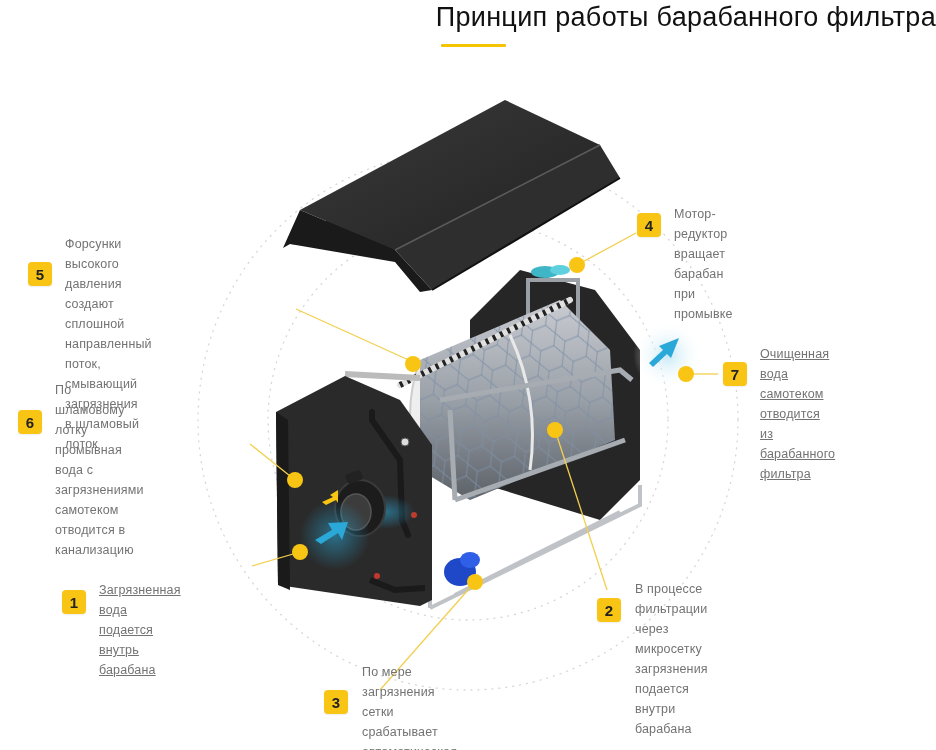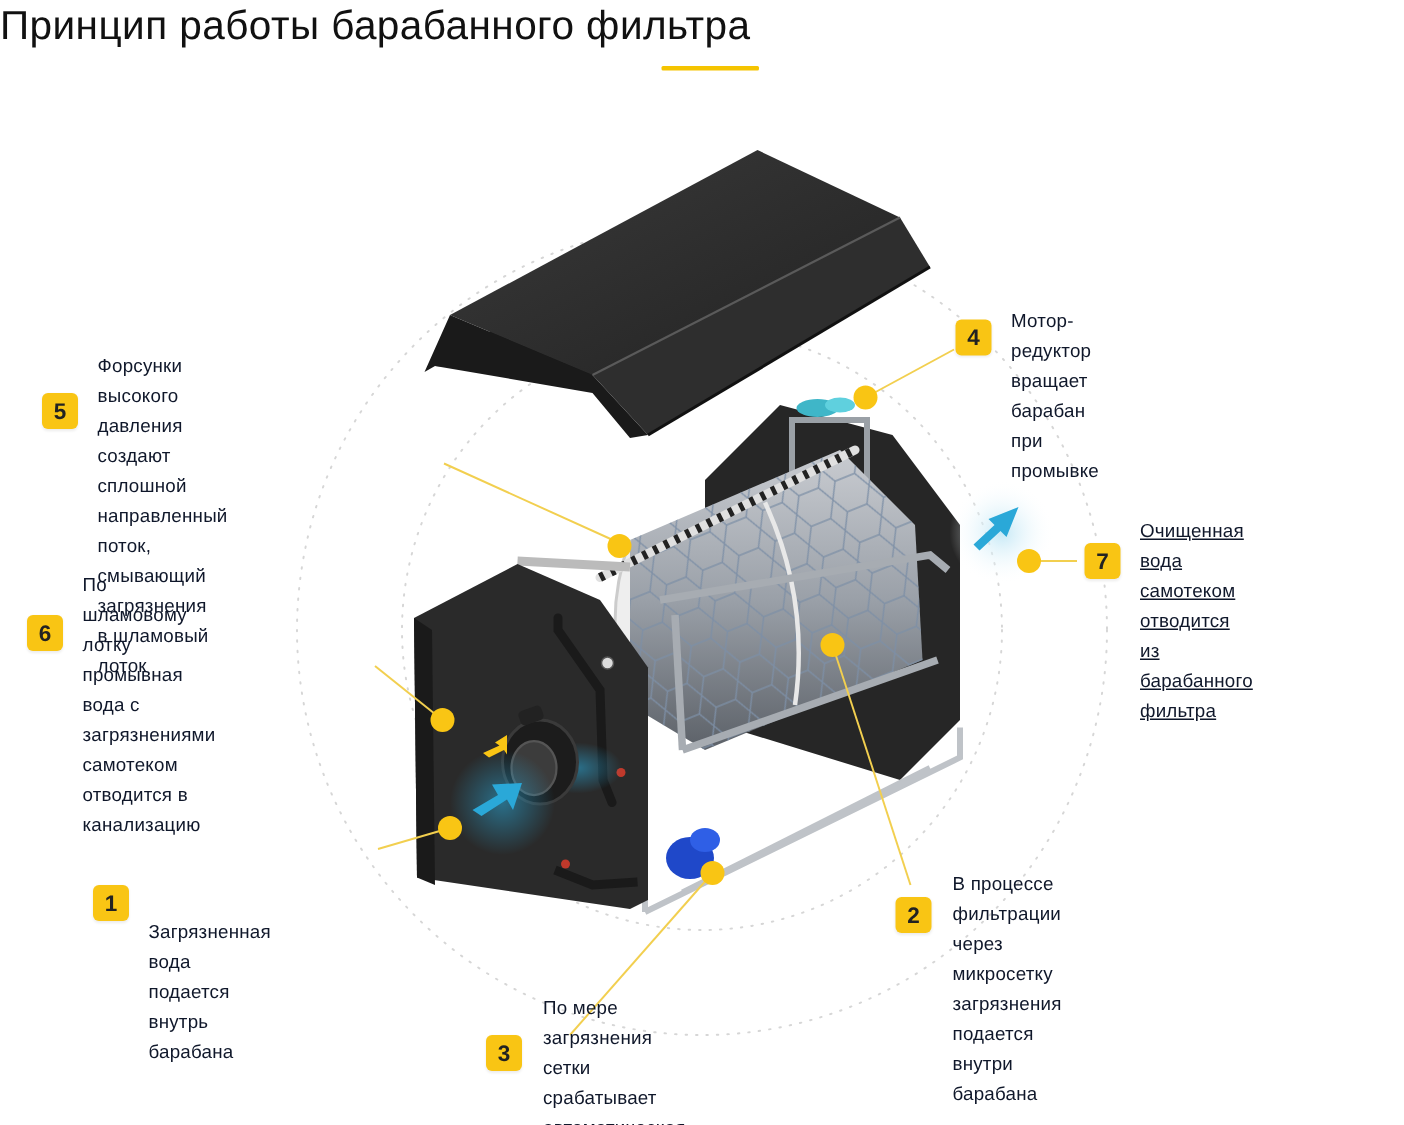--- a/index.html
+++ b/index.html
@@ -1,28 +1,28 @@
 <!DOCTYPE html>
 <html><head>
 <meta charset="utf-8">
 <style>
   html, body { margin: 0; padding: 0; background: #ffffff; }
   body { width: 936px; height: 750px; position: relative; overflow: hidden;
          font-family: "Liberation Sans", "DejaVu Sans", sans-serif; color: #3a3a3a; }
-  .title { position: absolute; left: 0; top: 2px; width: 936px; text-align: left;
+  .title { position: absolute; left: 0; top: 2px; width: 936px; text-align: right;
            font-size: 27px; font-weight: 400; color: #111; letter-spacing: 0.3px; }
   .title-underline { position: absolute; left: 441px; top: 44px; width: 65px; height: 3px;
                      background: #f5c400; border-radius: 1px; }
   svg.scene { position: absolute; left: 0; top: 0; }
   .step { position: absolute; }
   .badge { position: absolute; width: 24px; height: 24px; background: #f9c514;
            border-radius: 4px; font-weight: 700; font-size: 15px; color: #222;
            display: flex; align-items: center; justify-content: center;
            box-shadow: 0 1px 2px rgba(0,0,0,0.08); }
-  .desc { position: absolute; font-size: 12.5px; line-height: 20px; color: #0f172a;
+  .desc { position: absolute; font-size: 12.5px; line-height: 20px; color: #737373;
           white-space: pre-line; letter-spacing: 0.15px; }
 </style>
 </head>
 <body>
 
 <div class="title">Принцип работы барабанного фильтра</div>
 <div class="title-underline"></div>
 
 <svg class="scene" width="936" height="750" viewBox="0 0 936 750">
   <defs>
@@ -167,21 +167,21 @@
 
 <div class="step">
   <div class="badge" style="left:18px;top:410px;">6</div>
   <div class="desc" style="left:55px;top:380px;">По шламовому лотку промывная
 вода с загрязнениями самотеком
 отводится в канализацию</div>
 </div>
 
 <div class="step">
   <div class="badge" style="left:62px;top:590px;">1</div>
-  <div class="desc" style="left:99px;top:611px;">Загрязненная вода
+  <div class="desc" style="left:99px;top:580px;text-decoration:underline;">Загрязненная вода
 подается внутрь барабана</div>
 </div>
 
 <div class="step">
   <div class="badge" style="left:597px;top:598px;">2</div>
   <div class="desc" style="left:635px;top:579px;">В процессе фильтрации через
 микросетку загрязнения подается
 внутри барабана</div>
 </div>
 

